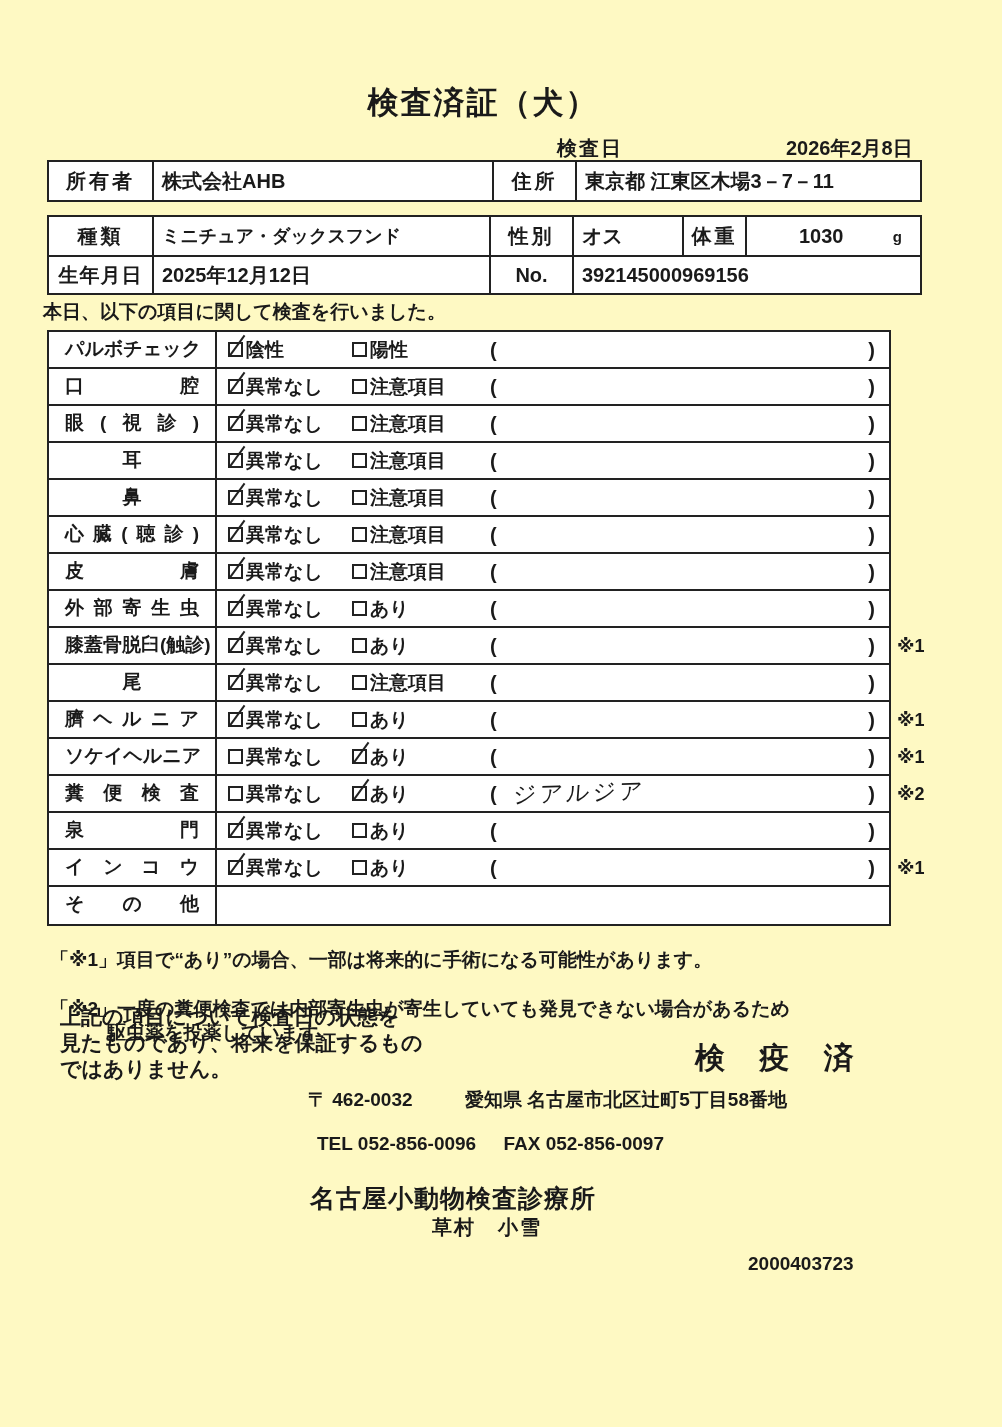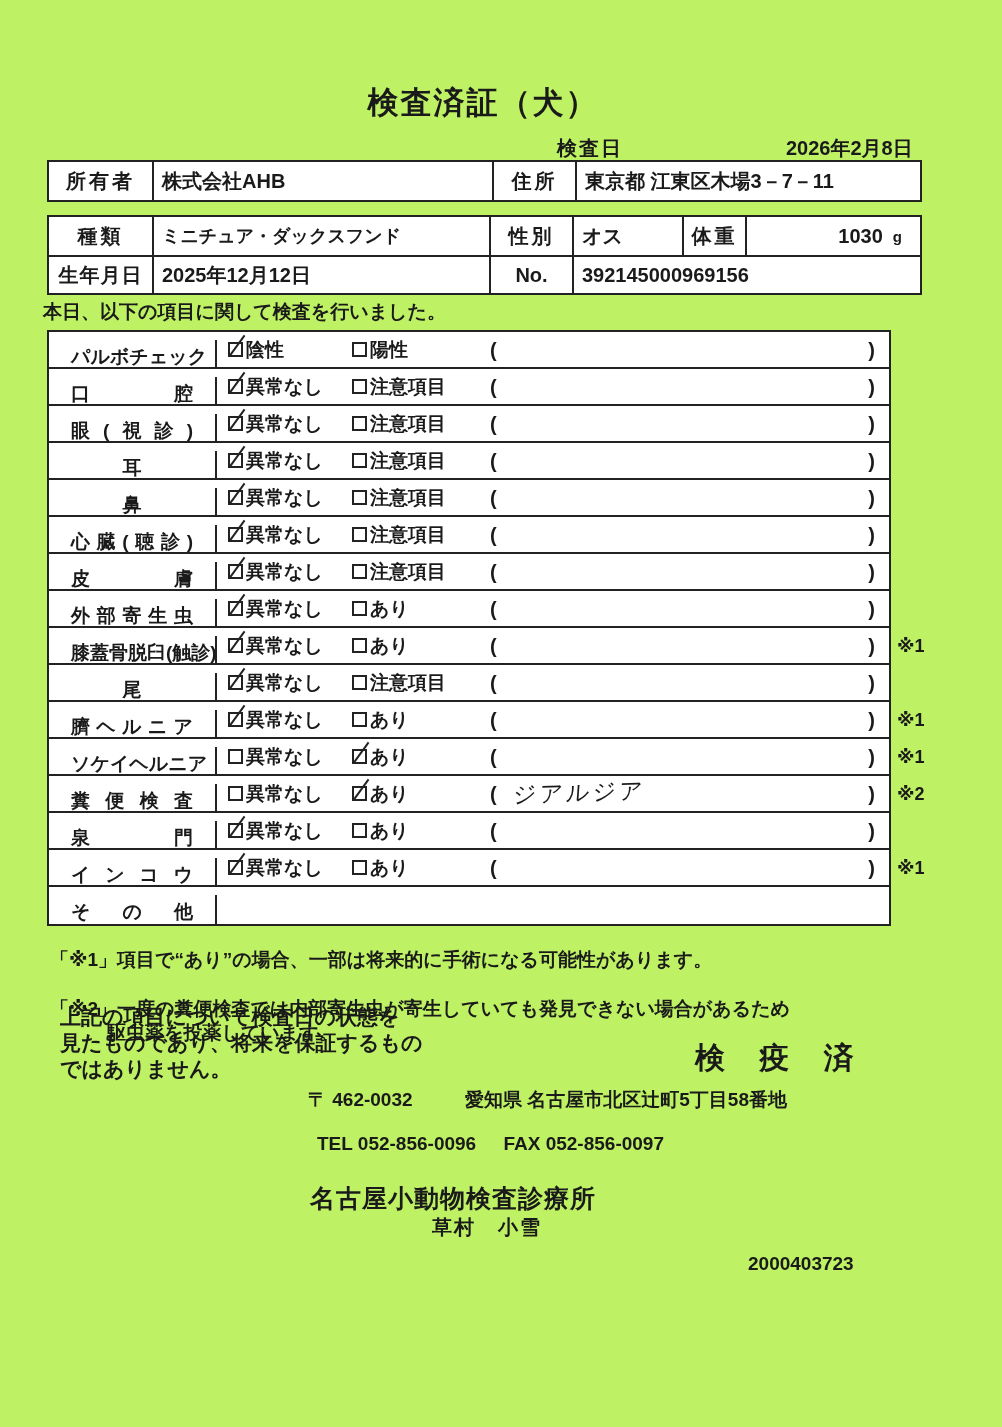--- a/index.html
+++ b/index.html
@@ -1,18 +1,18 @@
 <!DOCTYPE html>
 <html lang="ja"><head>
 <meta charset="utf-8">
 <style>
   * { margin:0; padding:0; box-sizing:border-box; }
   html,body { background:#ffffff; }
   body { font-family:"Liberation Sans","DejaVu Sans",sans-serif; color:#1a1a1a; }
-  .page { position:relative; width:1002px; height:1427px; background:#bef264; overflow:hidden; }
+  .page { position:relative; width:1002px; height:1427px; background:#fef9c3; overflow:hidden; }
 
   .title { position:absolute; top:82px; left:0; width:966px; text-align:center;
            font-size:31px; font-weight:700; letter-spacing:2px; }
 
   .daterow { position:absolute; top:135px; left:0; width:100%; font-size:20px; font-weight:600; }
   .daterow .dlabel { position:absolute; left:557px; top:0; letter-spacing:2px; }
   .daterow .dvalue { position:absolute; left:786px; top:0; }
 
   
   .tbl { position:absolute; left:47px; width:875px; border:2px solid #222; background:#fff; }
@@ -22,33 +22,33 @@
            padding:0 8px; overflow:hidden; white-space:nowrap; }
   .tcell.lbl { justify-content:center; letter-spacing:3px; border-right:2px solid #222; padding:0 2px; }
   .tcell.div { border-left:2px solid #222; }
   .w-owner  { width:105px; }
   .w-oval   { width:338px; }
   .w-addr   { width:85px;  }
   .w-breedv { width:335px; }
   .w-sex    { width:85px;  }
   .w-sexv   { width:108px;  }
   .w-wt     { width:65px;  }
-  .w-wtv    { flex:1; justify-content:flex-end; padding-right:18px;margin-left:44px; }
+  .w-wtv    { flex:1; justify-content:space-between; padding-right:18px;margin-left:44px; }
   .w-nov    { flex:1; }
   .unit { font-size:15px; margin-left:10px; font-weight:600; }
 
   .intro { position:absolute; left:36px; top:299px; font-size:19px; font-weight:600;margin-left:7px; }
 
   
   .exam { position:absolute; left:47px; top:330px; width:844px; border:2px solid #222; background:#fff; }
   .erow { position:relative; display:flex; height:37px; border-bottom:2px solid #222; }
   .erow:last-child { border-bottom:none; }
   .elabel { width:168px; border-right:2px solid #222; font-size:19px; font-weight:600;
-            line-height:33px; padding:0 22px; text-align:justify; text-align-last:justify;
-            overflow:hidden; white-space:nowrap;margin-top:8px; }
+            line-height:33px; padding:0 16px; text-align:justify; text-align-last:justify;
+            overflow:hidden; white-space:nowrap; }
   .elabel.c { text-align-last:center; }
   .econtent { position:relative; flex:1; }
   .opt { position:absolute; top:50%; transform:translateY(-50%); white-space:nowrap;
          font-size:19px; font-weight:600; display:flex; align-items:center; }
   .opt1 { left:11px; } .opt2 { left:135px; }
   .cb { position:relative; display:inline-block; width:15px; height:15px;
         border:2px solid #222; margin-right:3px; flex:0 0 auto; }
   .cb.checked::after { content:""; position:absolute; left:1px; bottom:-1px;
         width:25px; height:2.4px; background:#222; transform:rotate(-54deg);
         transform-origin:left bottom; }

